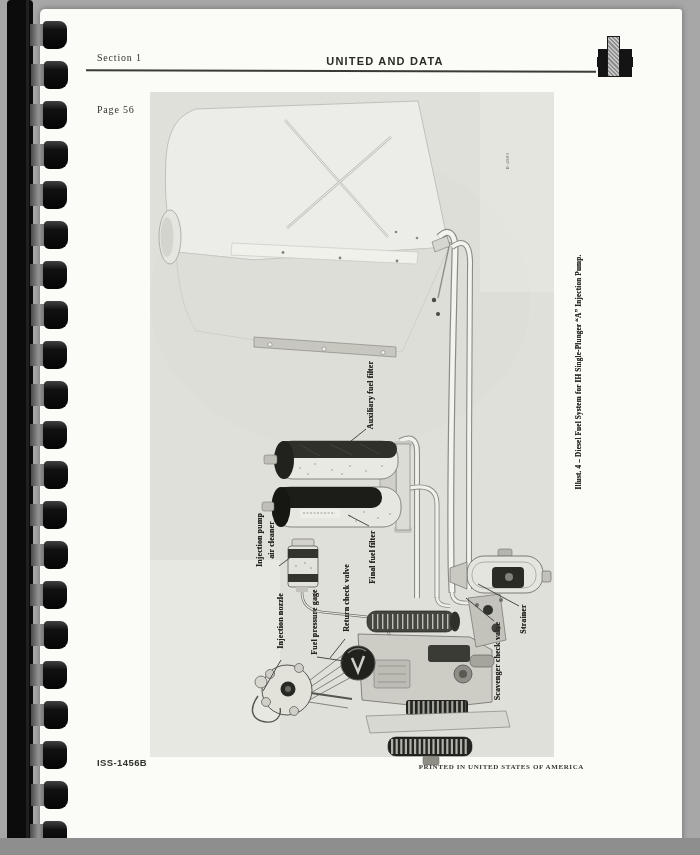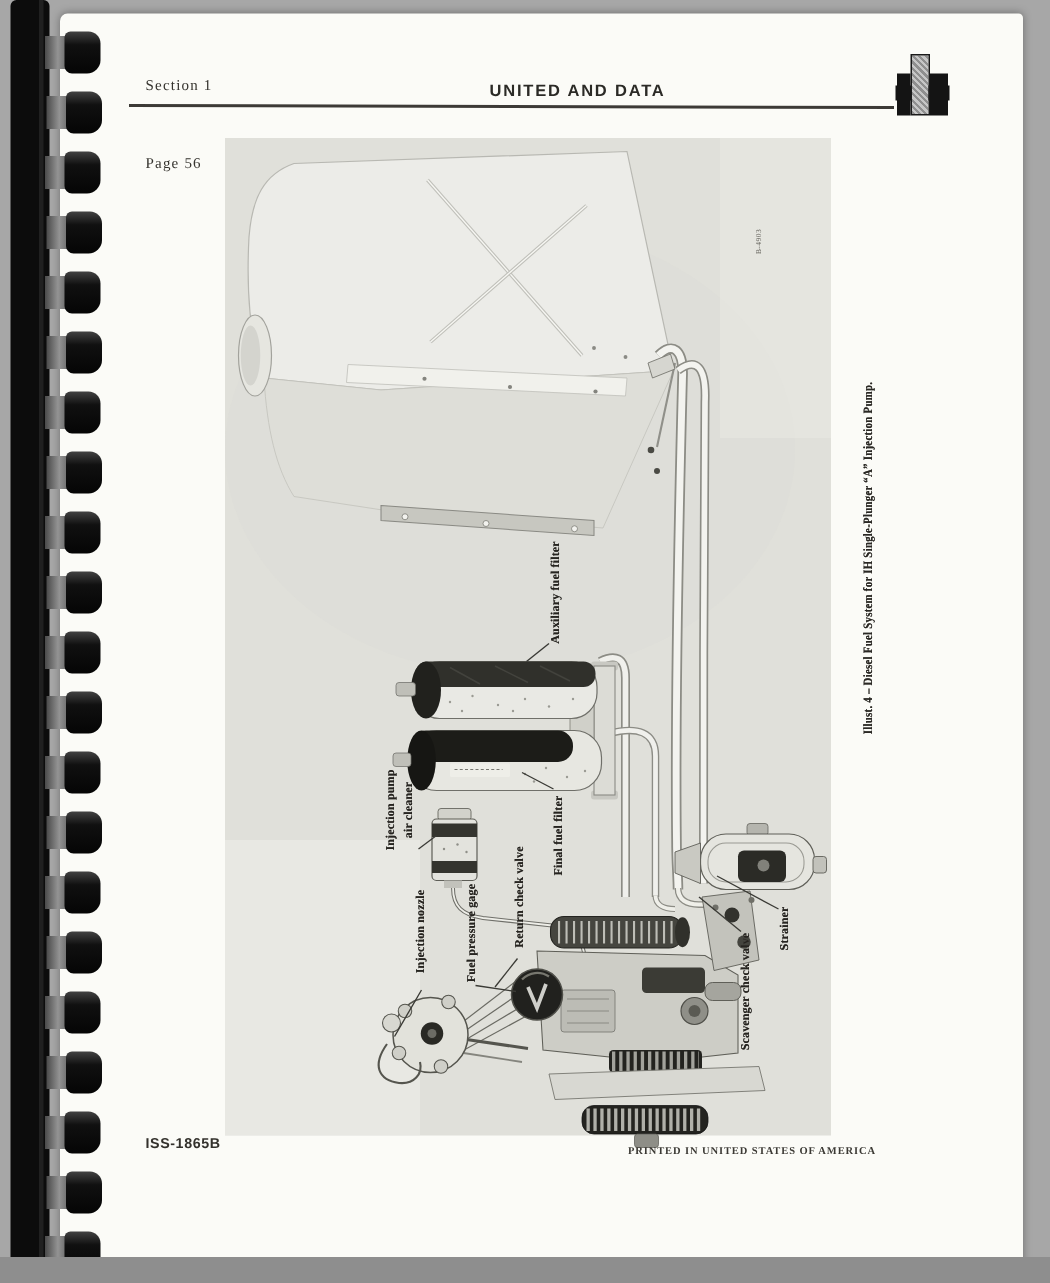--- a/index.html
+++ b/index.html
@@ -256,21 +256,21 @@
   </div>
   <div class="vlabel" style="left:372px;top:557px">Final fuel filter</div>
   <div class="vlabel" style="left:346px;top:598px">Return check valve</div>
   <div class="vlabel" style="left:314px;top:622px">Fuel pressure gage</div>
   <div class="vlabel" style="left:280px;top:621px">Injection nozzle</div>
   <div class="vlabel" style="left:523px;top:619px">Strainer</div>
   <div class="vlabel" style="left:497px;top:661px">Scavenger check valve</div>
   <div class="vphotoid" style="left:507px;top:161px">B-4903</div>
   <div class="vcaption" style="left:578px;top:372px">Illust. 4 – Diesel Fuel System for IH Single-Plunger “A” Injection Pump.</div>
 
-  <div class="txt ftr-code">ISS-1865B</div>
+  <div class="txt ftr-code">ISS-1456B</div>
   <div class="txt ftr-printed">PRINTED IN UNITED STATES OF AMERICA</div>
 
   <div class="spine"></div>
   <div class="tooth" style="top:21px"></div>
   <div class="tooth" style="top:61px"></div>
   <div class="tooth" style="top:101px"></div>
   <div class="tooth" style="top:141px"></div>
   <div class="tooth" style="top:181px"></div>
   <div class="tooth" style="top:221px"></div>
   <div class="tooth" style="top:261px"></div>

